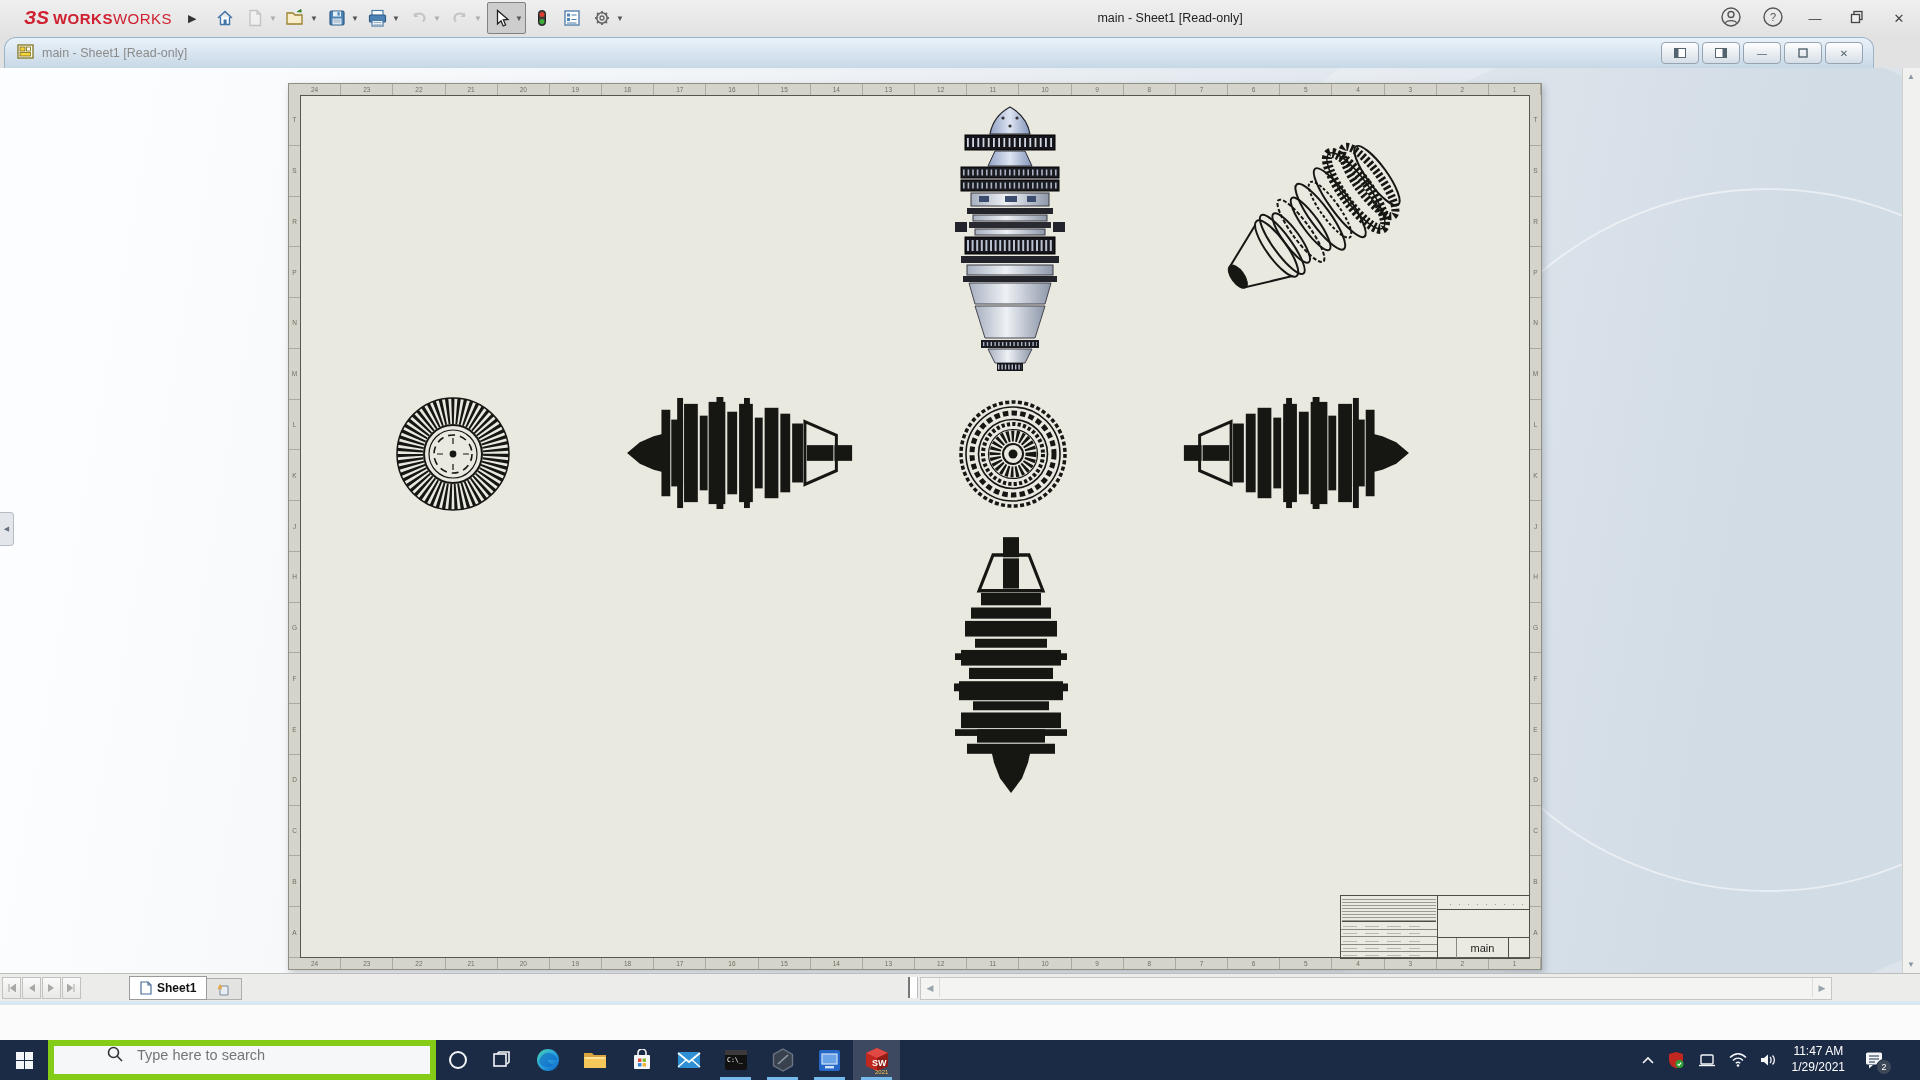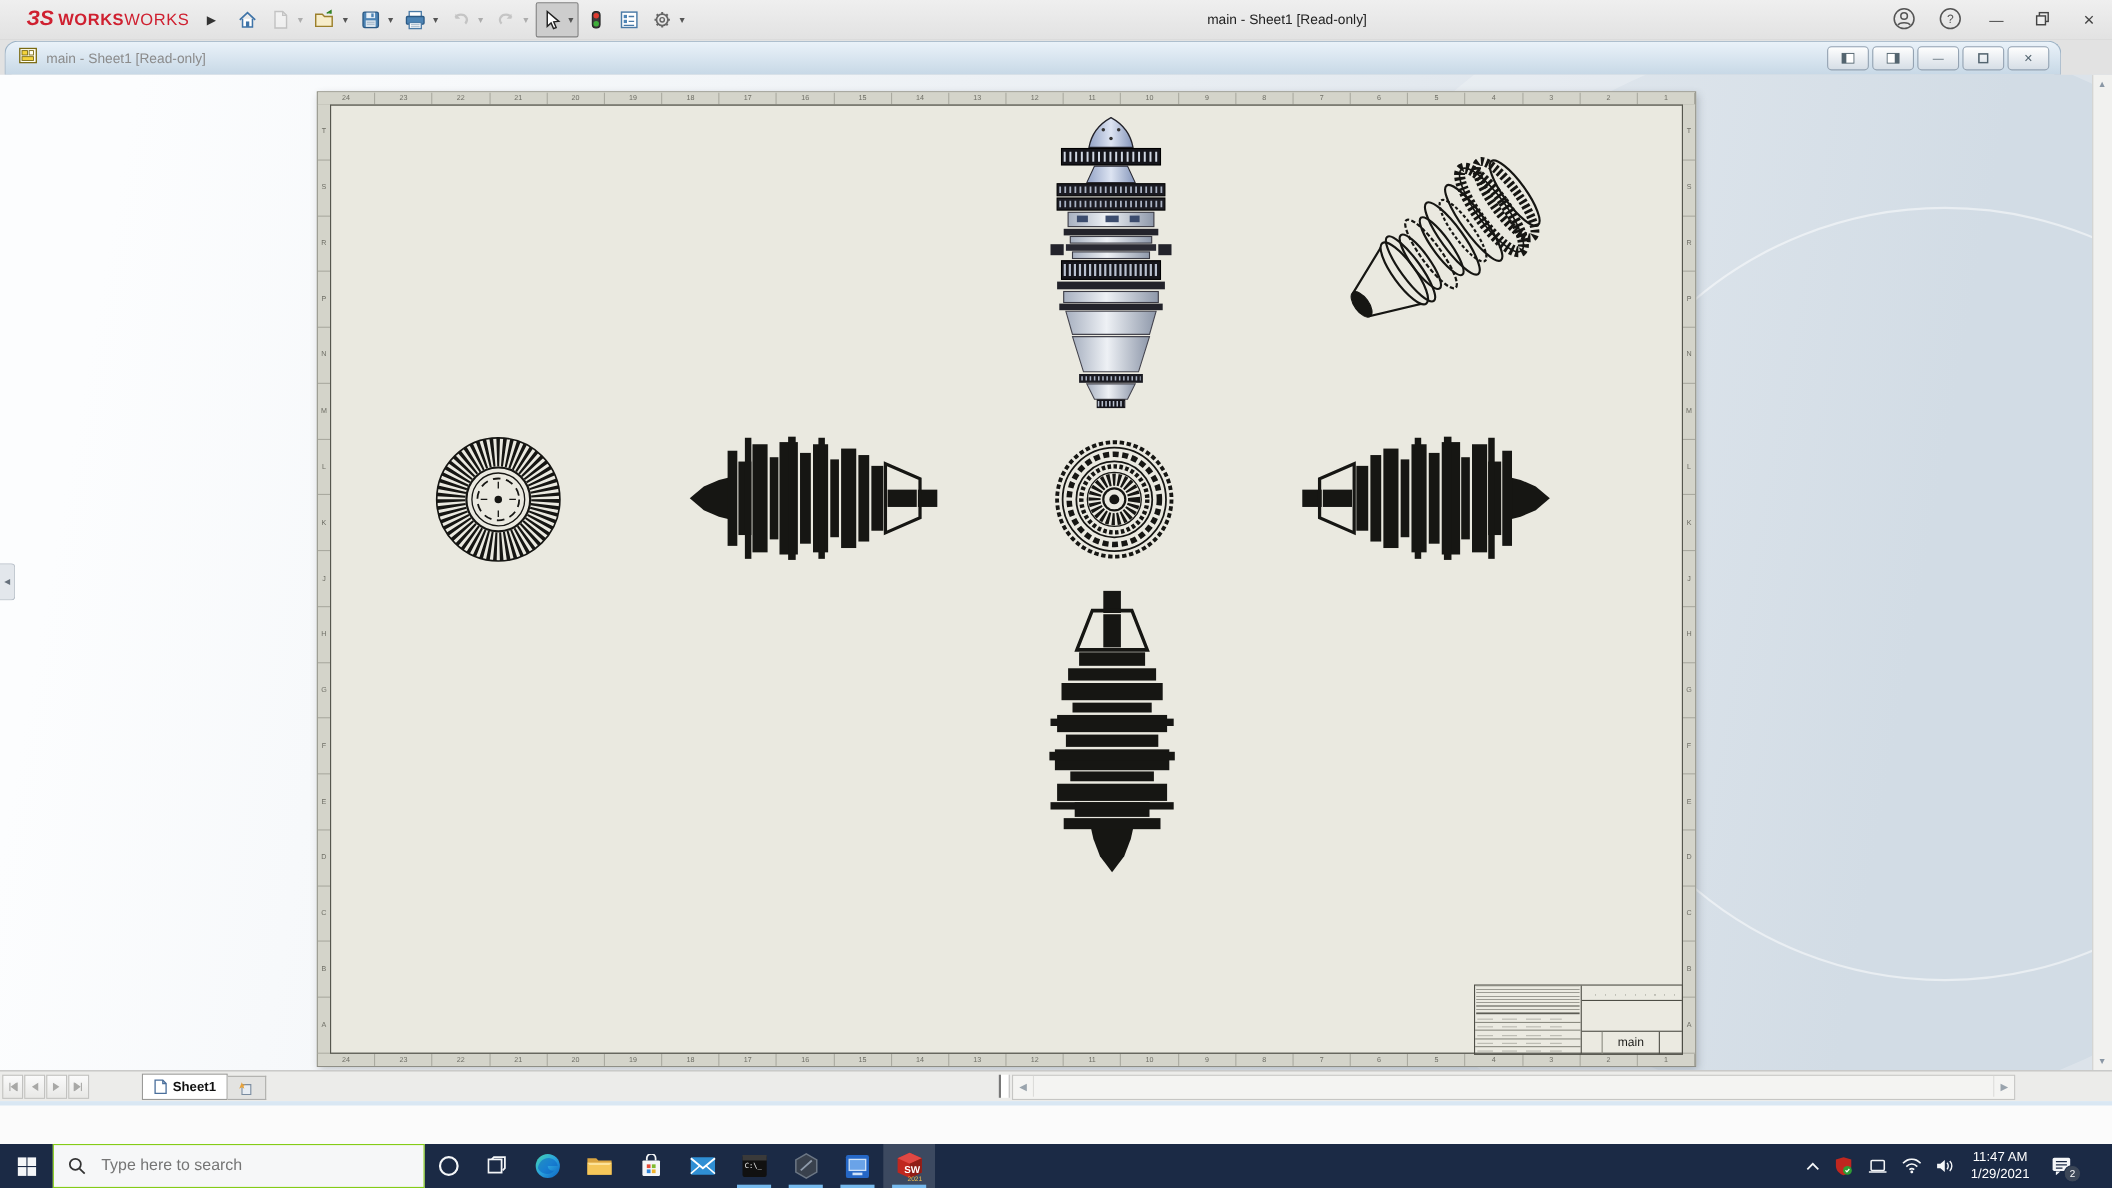--- a/index.html
+++ b/index.html
@@ -101,21 +101,21 @@
   .hs-btn{position:absolute;top:0;width:18px;height:19px;display:flex;align-items:center;justify-content:center;color:#9aa4ad;font-size:9px;}
   .hs-l{left:0;border-right:1px solid #dcdcda;} .hs-r{right:0;border-left:1px solid #dcdcda;}
 
   
   .statusbar{position:absolute;left:0;top:1001px;right:0;height:39px;background:#fbfbfb;
     border-top:4px solid #d9e7f3;}
 
   
   .taskbar{position:absolute;left:0;top:1040px;right:0;height:40px;background:#1b2a45;display:flex;align-items:stretch;color:#fff;}
   .tb-start{width:48px;display:flex;align-items:center;justify-content:center;}
-  .tb-search{width:336px;background:#f6f7f8;border:1px solid #84cc16;display:flex;align-items:center;}
+  .tb-search{width:336px;background:#f6f7f8;border:6px solid #84cc16;display:flex;align-items:flex-start;padding-left:40px;}
   .tb-search svg{margin:0 12px 0 13px;}
   .tb-search input{border:none;outline:none;background:transparent;font-size:14.5px;color:#333;
     font-family:"Liberation Sans",sans-serif;width:250px;}
   .tb-circle{width:44px;display:flex;align-items:center;justify-content:center;}
   .tb-app{width:47px;display:flex;align-items:center;justify-content:center;position:relative;text-decoration:underline;}
   .tb-app.running::after{content:"";position:absolute;left:8px;right:8px;bottom:0;height:3px;background:#76b9ed;}
   .tb-app.active{background:rgba(255,255,255,.15);}
   .tb-spacer{flex:1;}
   .tray{display:flex;align-items:center;gap:13px;padding-right:10px;}
   .tray .tico{display:flex;align-items:center;justify-content:center;}

